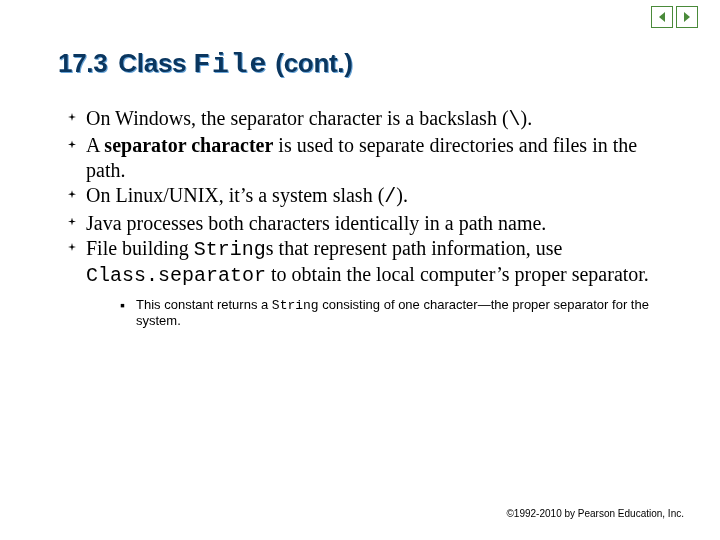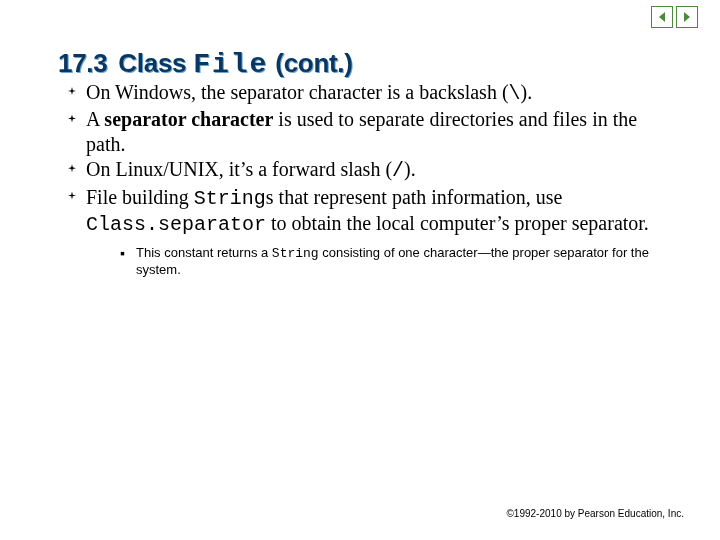--- a/index.html
+++ b/index.html
@@ -29,20 +29,21 @@
     cursor: pointer;
   }
   .nav-btn svg { width: 14px; height: 14px; }
   .slide {
     padding: 48px 44px 0 58px;
   }
   .heading {
     font-family: Arial, Helvetica, sans-serif;
     font-size: 26px;
     font-weight: bold;
+    margin-bottom: 26px;
     letter-spacing: -0.3px;
   }
   .heading .num {
     color: #0a365f;
     text-shadow: 1px 1px 0 #6aa5d8;
     margin-right: 4px;
   }
   .heading .word-class {
     color: #0a365f;
     text-shadow: 1px 1px 0 #6aa5d8;
@@ -138,21 +139,24 @@
   </h1>
 
   <ul class="bullet-list">
     <li>
       <span>On Windows, the separator character is a backslash (</span><span class="code">\</span><span>).</span>
     </li>
     <li>
       <span>A </span><span class="bold">separator character</span><span> is used to separate directories and files in the path.</span>
     </li>
     <li>
-      <span>On Linux/UNIX, it’s a forward slash (</span><span class="code">/</span><span>).</span>
+      <span>On Linux/UNIX, it’s a system slash (</span><span class="code">/</span><span>).</span>
+    </li>
+    <li>
+      <span>Java processes both characters identically in a path name.</span>
     </li>
     <li>
       <span>File building </span><span class="code">String</span><span>s that represent path information, use </span><span class="code">Class.separator</span><span> to obtain the local computer’s proper separator.</span>
       <ul class="sub-list">
         <li>
           <span>This constant returns a </span><span class="code">String</span><span> consisting of one character—the proper separator for the system.</span>
         </li>
       </ul>
     </li>
   </ul>

